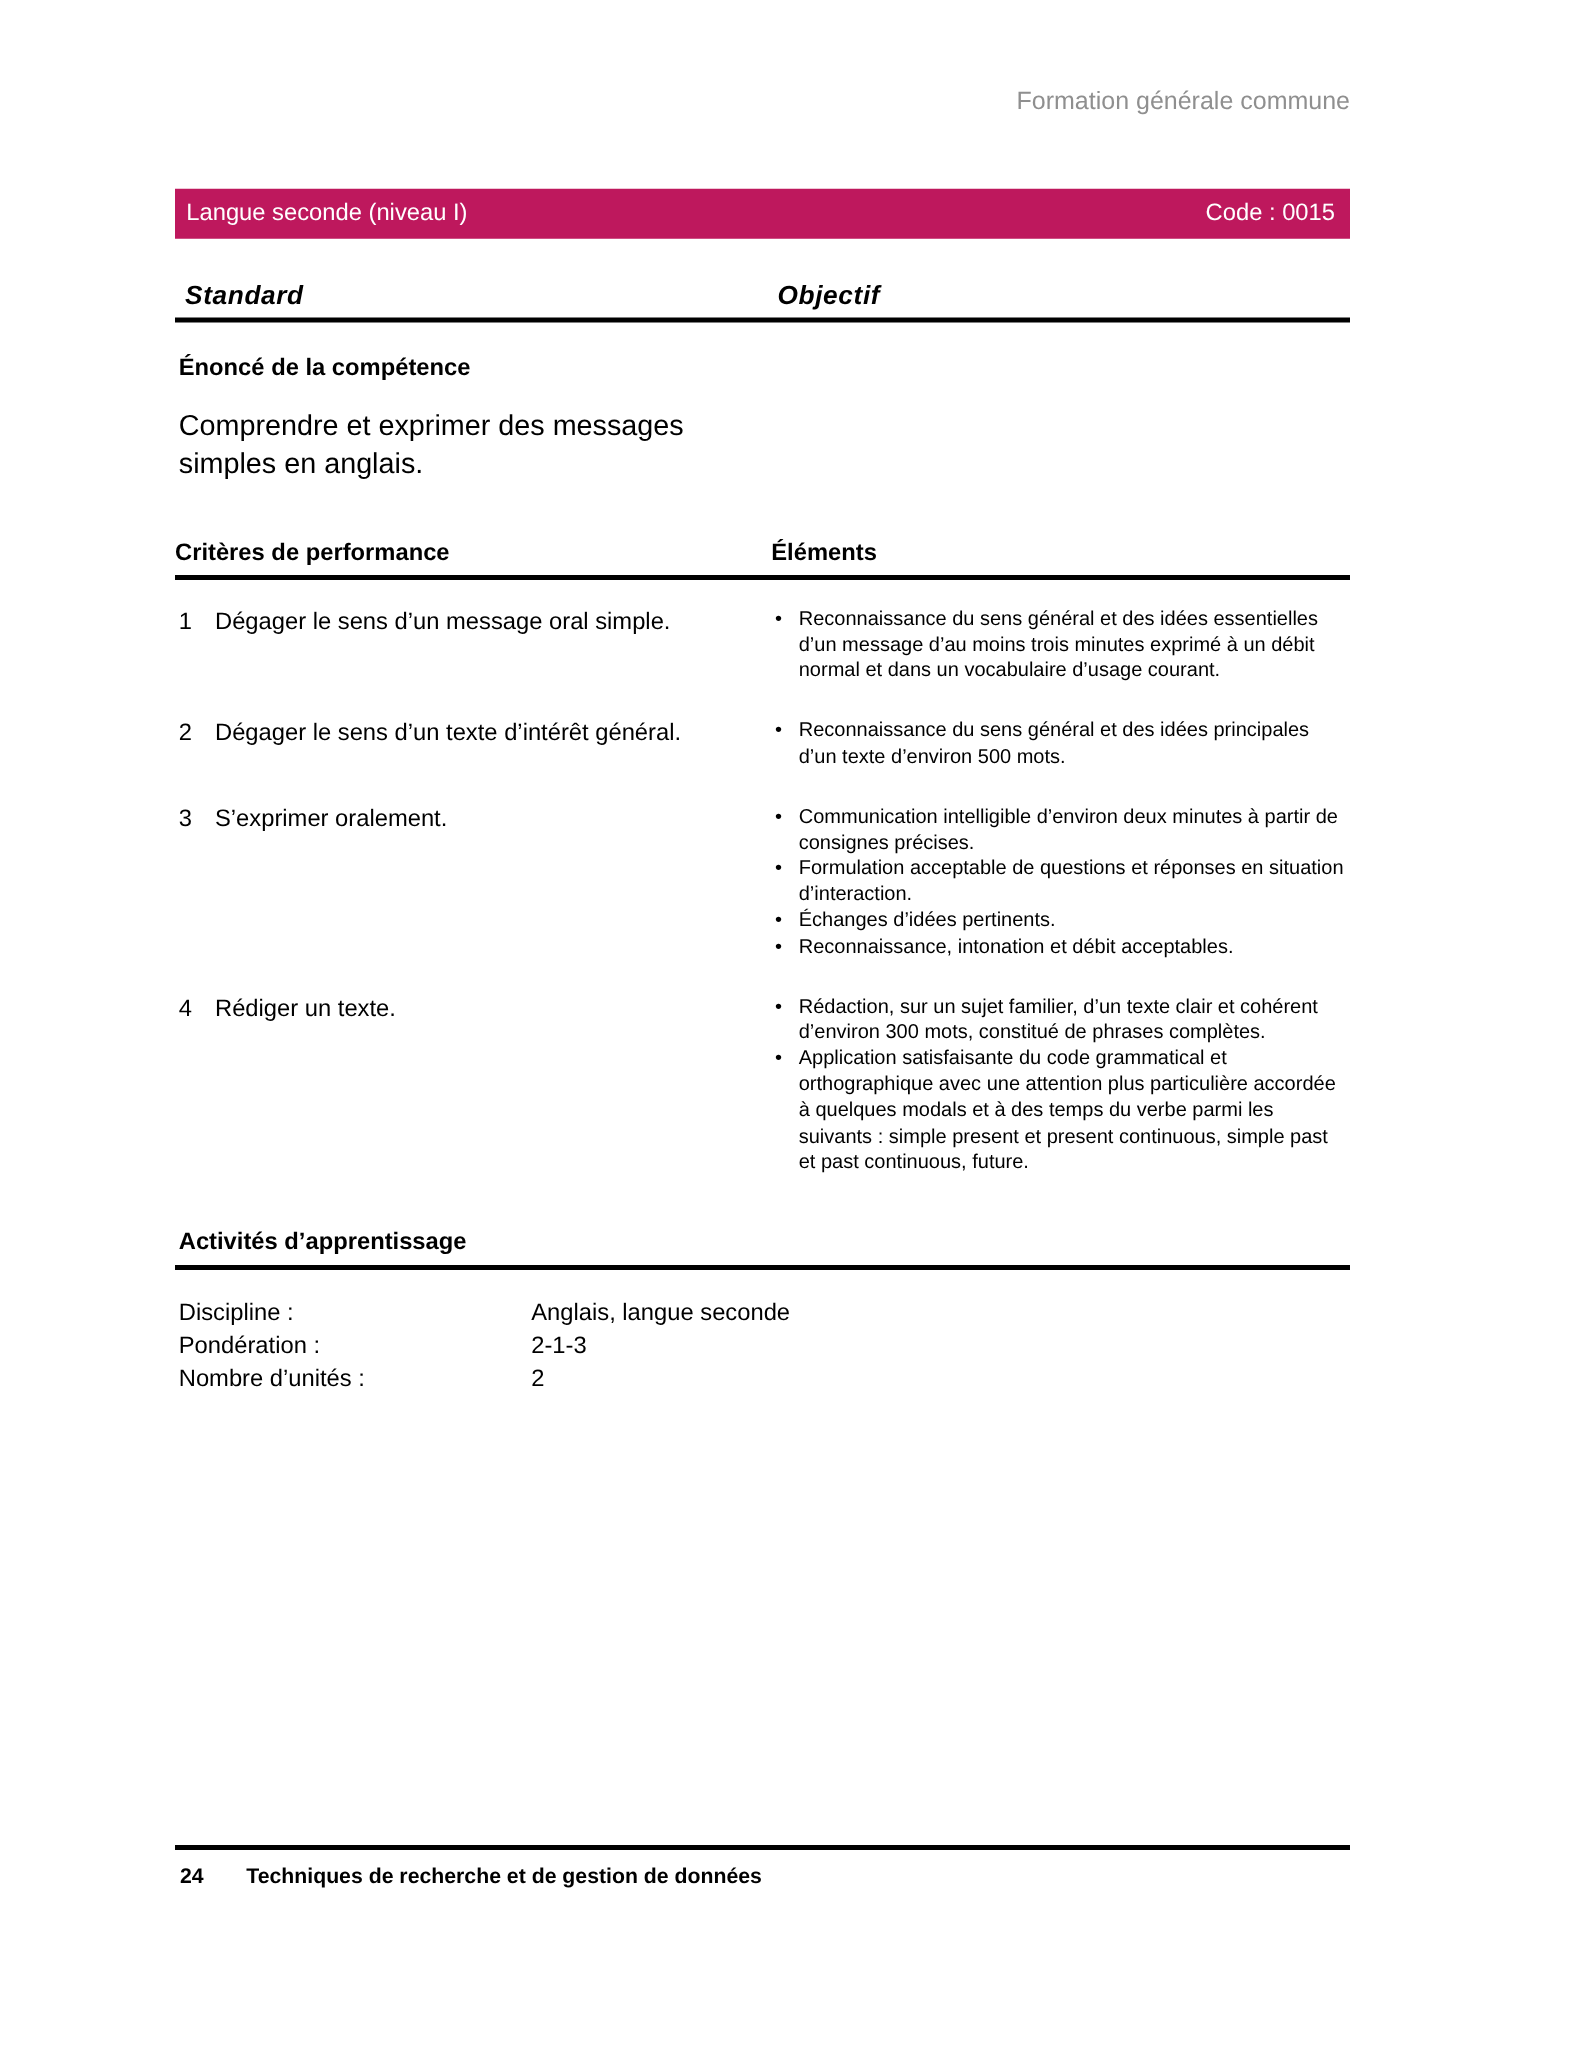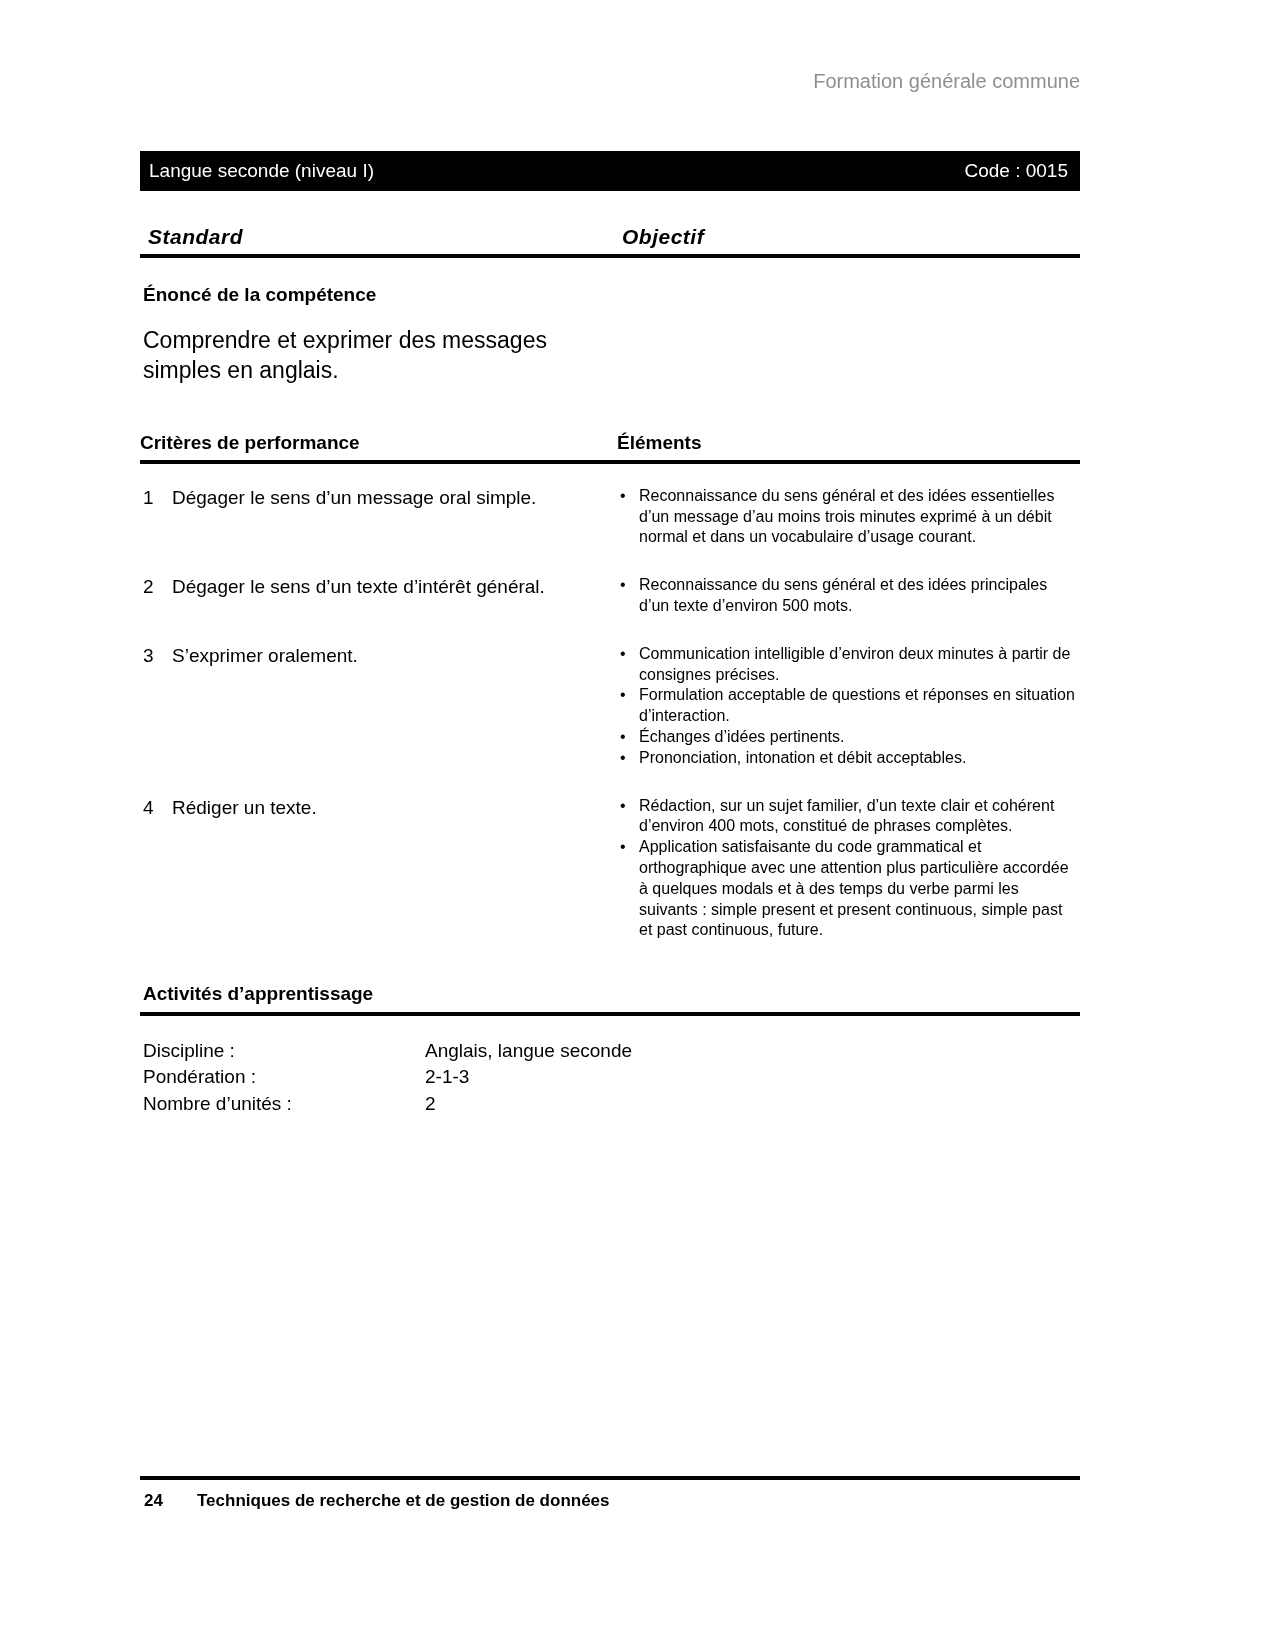--- a/index.html
+++ b/index.html
@@ -19,21 +19,21 @@
   .content {
     padding: 70px 195px 0 140px; 
   }
   .top-right {
     text-align: right;
     color: #8f8f8f;
     font-size: 20px;
     margin-bottom: 58px;
   }
   .black-bar {
-    background: #000000;
+    background: #be185d;
     color: #ffffff;
     height: 40px;
     display: flex;
     align-items: center;
     justify-content: space-between;
     padding: 0 12px 0 9px;
     font-size: 19px;
   }
   .rule {
     border: none;
@@ -186,31 +186,31 @@
 
       <div class="grid2 t-row">
         <div class="el-cell">
           <span class="el-num">3</span>
           <span>S’exprimer oralement.</span>
         </div>
         <ul class="crit-list">
           <li>Communication intelligible d’environ deux minutes à partir de consignes précises.</li>
           <li>Formulation acceptable de questions et réponses en situation d’interaction.</li>
           <li>Échanges d’idées pertinents.</li>
-          <li>Prononciation, intonation et débit acceptables.</li>
+          <li>Reconnaissance, intonation et débit acceptables.</li>
         </ul>
       </div>
 
       <div class="grid2 t-row">
         <div class="el-cell">
           <span class="el-num">4</span>
           <span>Rédiger un texte.</span>
         </div>
         <ul class="crit-list">
-          <li>Rédaction, sur un sujet familier, d’un texte clair et cohérent d’environ 400 mots, constitué de phrases complètes.</li>
+          <li>Rédaction, sur un sujet familier, d’un texte clair et cohérent d’environ 300 mots, constitué de phrases complètes.</li>
           <li>Application satisfaisante du code grammatical et orthographique avec une attention plus particulière accordée à quelques modals et à des temps du verbe parmi les suivants : simple present et present continuous, simple past et past continuous, future.</li>
         </ul>
       </div>
 
     </div>
 
     <div class="h-bold activities-heading">Activités d’apprentissage</div>
     <hr class="rule activities-rule">
 
     <div class="activities-block">

